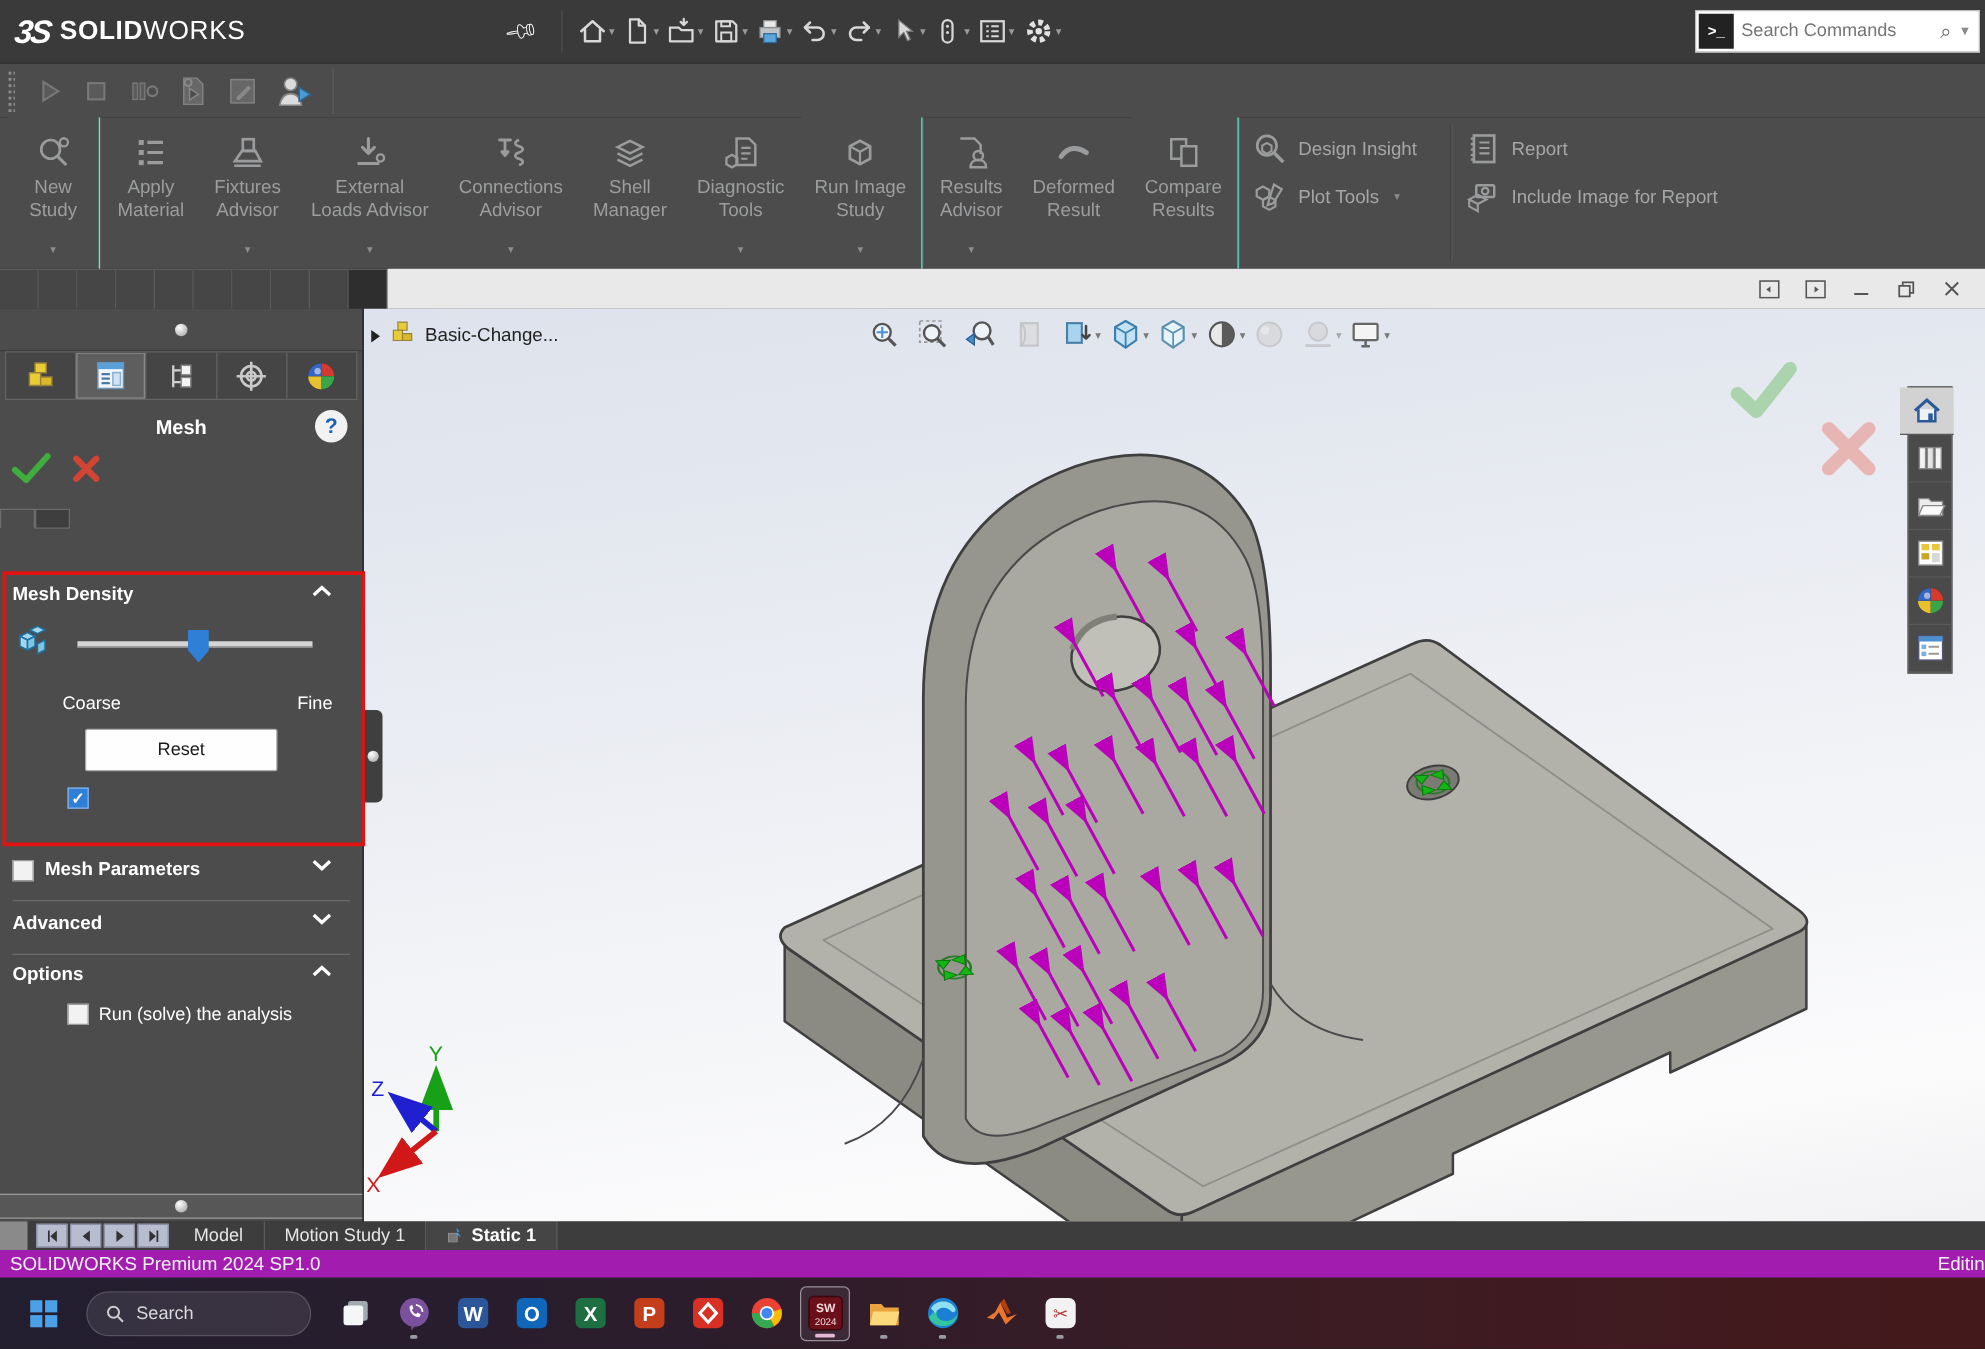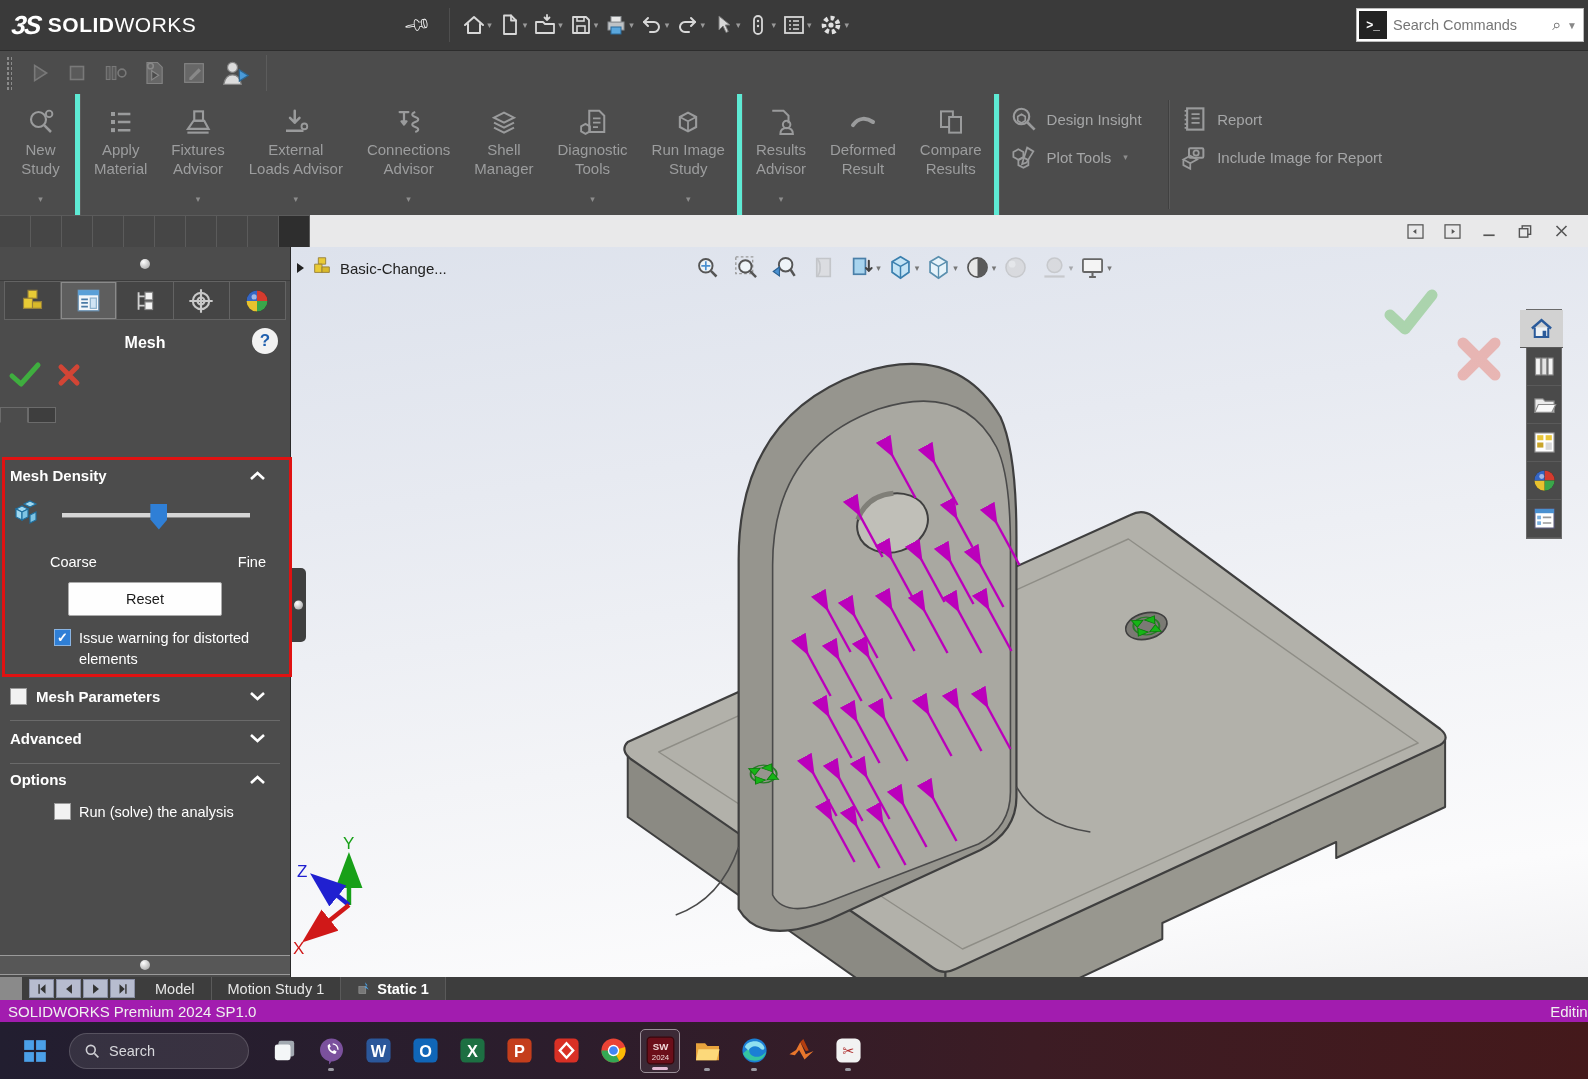--- a/index.html
+++ b/index.html
@@ -35,21 +35,21 @@
   .mc-btn { padding:2px 6px; opacity:.9; }
   .mc-sep { width:1px; height:36px; background:#5c5c5c; margin-left:10px; }
 
   
   .ribbon { height:121px; background:#4c4c4c; display:flex; align-items:stretch; padding-left:6px; flex:none; }
   .rbtn { display:flex; flex-direction:column; align-items:center; padding:10px 12px 2px; color:#9c9d9e; font-size:15px;
     line-height:19px; text-align:center; position:relative; min-width:74px; }
   .rbtn .ric { height:36px; display:flex; align-items:center; }
   .rbtn .dd { visibility:hidden; font-size:9px; color:#8d8d8d; margin-top:auto; padding-bottom:4px; }
   .rbtn.dropdown .dd { visibility:visible; }
-  .rbtn.group-end { border-right:5px solid #5eead4; box-shadow:1px 0 0 #5a5a5a; margin-right:2px; }
+  .rbtn.group-end { border-right:1px solid #5eead4; box-shadow:1px 0 0 #5a5a5a; margin-right:2px; }
   .rstack { display:flex; flex-direction:column; justify-content:flex-start; padding:8px 8px; gap:4px; }
   .rsrow { display:flex; align-items:center; gap:8px; color:#a5a6a7; font-size:15px; height:34px; white-space:nowrap; }
   .rsrow .dd { font-size:9px; color:#8d8d8d; margin-left:4px; visibility:hidden; }
   .rsrow.dropdown .dd { visibility:visible; }
   .rstack-sep { width:1px; background:#404040; box-shadow:1px 0 0 #5a5a5a; margin:6px 2px; }
 
   
   .cmdtabs { height:32px; display:flex; background:#3f3f3f; flex:none; }
   .ctab { padding:0 15px; display:flex; align-items:center; font-size:15px; color:#e8e8e8; background:#464646;
     border-right:1px solid #5b5b5b; border-top:1px solid #5b5b5b; }
@@ -73,21 +73,21 @@
   .pm-titlebar { position:absolute; top:80px; left:0; right:0; height:32px; display:flex; align-items:center; justify-content:center; }
   .pm-title { font-size:16px; font-weight:bold; }
   .pm-help { position:absolute; right:12px; top:1px; width:26px; height:26px; border-radius:50%; background:#f2f2f2;
     color:#1f5fae; font-weight:bold; font-size:17px; display:flex; align-items:center; justify-content:center; }
   .pm-okrow { position:absolute; top:114px; left:8px; display:flex; gap:14px; align-items:center; }
   .pm-tabs { position:absolute; top:160px; left:0; display:flex; }
   .pmtab { padding:7px 13px; font-size:14.5px; border:1px solid #6b6b6b; background:#3e3e3e; color:#e4e4e4; }
   .pmtab.active { background:#4c4c4c; border-bottom-color:#4c4c4c; color:#fff; }
   .annot-red { position:absolute; left:2px; top:210px; width:290px; height:220px; border:3px solid #e01212;
     pointer-events:none; z-index:30; }
-  .grp-head { display:flex; align-items:center; font-size:15px; font-weight:bold; color:#fff; }
+  .grp-head { display:flex; align-items:flex-start; font-size:15px; font-weight:bold; color:#fff; }
   .grp-head .chev { margin-left:auto; margin-right:14px; }
   .chev svg { display:block; }
   .density { position:absolute; top:220px; left:10px; right:10px; }
   .slider-row { display:flex; align-items:center; margin-top:14px; }
   .slider-track { position:relative; margin-left:22px; width:188px; height:5px; background:#d5d5d5; border-bottom:1px solid #8a8a8a; }
   .slider-handle { position:absolute; left:47%; top:-9px; width:17px; height:26px; background:#2f7fd6;
     clip-path:polygon(0 0,100% 0,100% 62%,50% 100%,0 62%); }
   .cf-row { display:flex; justify-content:space-between; font-size:14.5px; margin:22px 14px 0 40px; color:#fff; }
   .reset-btn { display:block; margin:12px auto 0; width:154px; height:34px; background:#fefefe; color:#1a1a1a;
     border:1px solid #ababab; border-radius:2px; font-size:14.5px; font-family:inherit; }
@@ -674,21 +674,20 @@
             <div class="slider-handle"></div>
           </div>
         </div>
         <div class="cf-row">
           <span>Coarse</span>
           <span>Fine</span>
         </div>
         <button class="reset-btn">Reset</button>
         <div class="cb-row">
           <span class="cb checked">✓</span>
-          <span class="cb-label">Issue warning for distorted elements</span>
         </div>
       </div>
 
       <div class="sec sec-mp">
         <div class="grp-head">
           <span class="cb" style="margin-right:9px"></span>
           <span>Mesh Parameters</span>
           <span class="chev">
               <svg width="17" height="11" viewBox="0 0 17 11">
                 <path d="M2 2l6.5 6L15 2" fill="none" stroke="#fff" stroke-width="2.6"></path>

